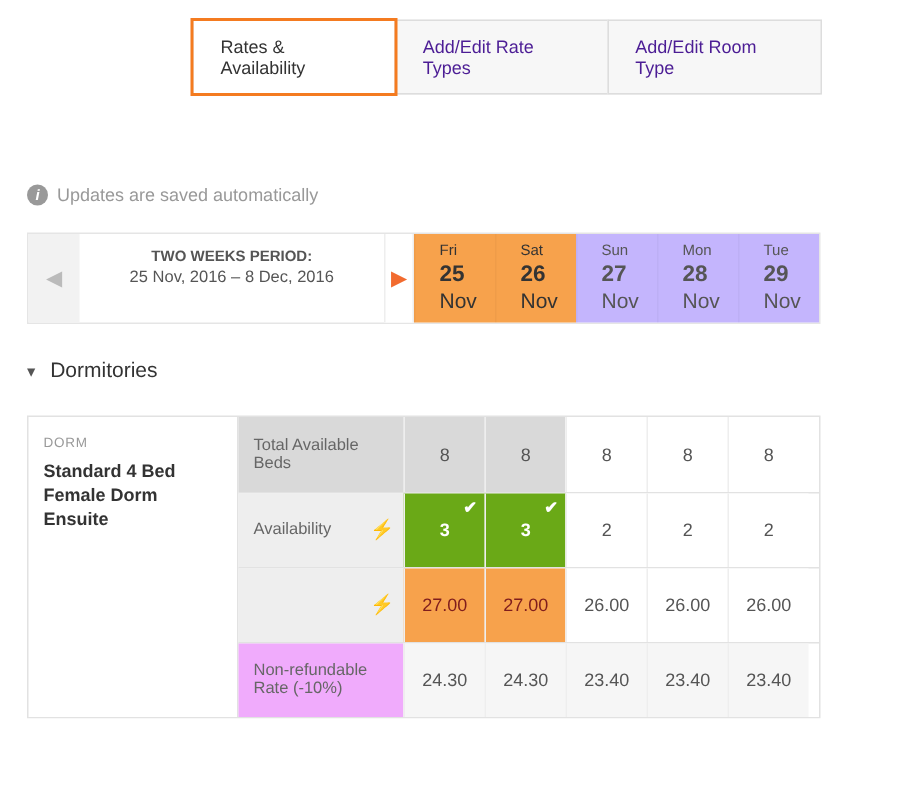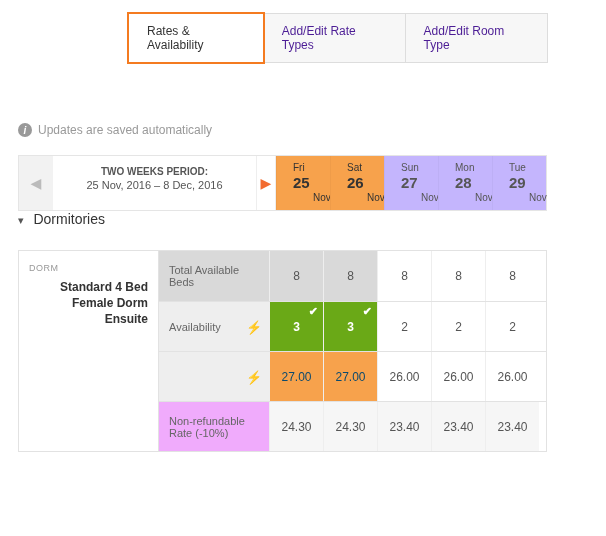--- a/index.html
+++ b/index.html
@@ -86,25 +86,26 @@
   .daycell {
     width: 54px;
     padding: 6px 16px;
     font-size: 11px;
     color: #555;
     border-left: 1px solid rgba(0,0,0,0.03);
     text-align: left;
   }
   .daycell .dow { font-size: 10px; line-height: 1.2; }
   .daycell .num { font-size: 15px; font-weight: bold; line-height: 1.2; }
-  .daycell .mon { font-size: 10px; line-height: 1.2; margin-left: 20px; }
+  .daycell .mon { font-size: 14px; line-height: 1.2; }
   .daycell.hot   { background: #f7a24c; color: #333; }
   .daycell.warm  { background: #c4b5fd; }
   
   .section-head {
+    margin-top: 22px;
     font-size: 14px;
     color: #333;
     font-weight: normal;
     cursor: pointer;
   }
   .caret-down {
     display: inline-block; margin-right: 6px;
     color: #555; font-size: 11px;
   }
   
@@ -112,21 +113,21 @@
     margin-top: 23px;
     border: 1px solid #e2e2e2;
   }
   .grid-body { display: flex; }
   .labelcol {
     width: 140px;
     padding: 12px 10px;
     border-right: 1px solid #e2e2e2;
   }
   .dormtag { font-size: 9px; color: #999; letter-spacing: 0.5px; margin-bottom: 6px; }
-  .dormname { font-size: 12px; font-weight: bold; color: #333; line-height: 1.35; text-align: right; }
+  .dormname { font-size: 12px; font-weight: bold; color: #333; line-height: 1.35; }
   .rowscol { flex: 1; }
   .row {
     display: flex;
     align-items: stretch;
     border-top: 1px solid #e2e2e2;
     min-height: 50px;
   }
   .row:first-child { border-top: 0; }
   .rowlabel {
     width: 110px;
@@ -153,21 +154,21 @@
     position: relative;
     background: #fff;
   }
   .row.total .cell:nth-child(1),
   .row.total .cell:nth-child(2) { background: #d9d9d9; }
   .row.total .rowlabel { background: #d9d9d9; }
   .cell.green {
     background: #6aa917; color: #fff; font-weight: bold;
   }
   .cell.orange {
-    background: #f7a24c; color: #0c4a6e;
+    background: #f7a24c; color: #7f1d1d;
   }
   .check {
     position: absolute; top: 3px; right: 5px;
     color: #fff; font-size: 11px;
   }
   .row.nonref .rowlabel { background: #f0abfc; }
   .row.nonref .cell { background: #f6f6f6; }
 </style>
 </head>
 <body>

